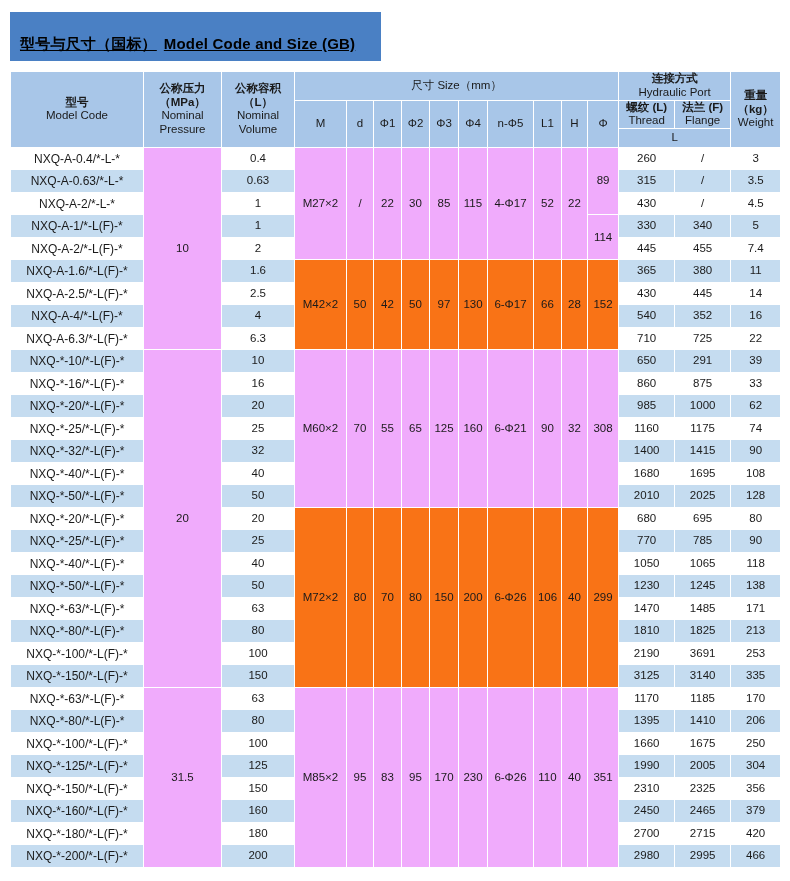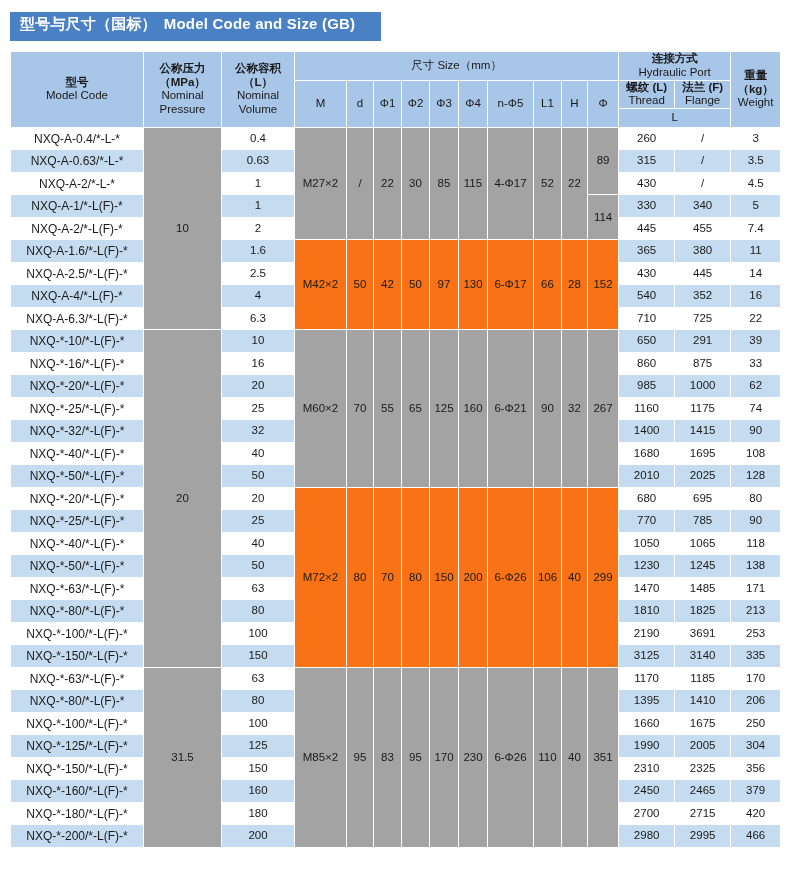--- a/index.html
+++ b/index.html
@@ -22,27 +22,28 @@
     padding: 0;
   }
 
   
   .banner-wrap {
     padding: 12px 0 10px 10px;
   }
   .banner {
     display: inline-block;
     background: #4a80c4;
-    color: #ffffff;
+    color: #000000;
     font-size: 15px;
     font-weight: bold;
     letter-spacing: 0.2px;
-    padding: 3px 26px 7px 10px;
+    padding: 23px 26px 7px 10px;
     line-height: 1.25;
     white-space: nowrap;
+    text-decoration: underline;
   }
   .banner .en {
     font-weight: bold;
     padding-left: 7px;
   }
 
   
   .table-wrap {
     padding: 0 10px;
   }
@@ -77,21 +78,21 @@
   td.model {
     text-align: left;
     padding-left: 5px;
     font-size: 12px;
     margin-top: 32px;
   }
   td.blue  { background: #c5dcf0; }
   td.white { background: #ffffff; }
 
   
-  td.grp        { background: #a3a3a3; }
+  td.grp        { background: #f0abfc; }
   td.grp.shaded { background: #f97316; margin-top: 12px; }
 </style>
 </head>
 <body>
 
 <div id="page">
 
   <div class="banner-wrap">
     <div class="banner">
       <span>型号与尺寸（国标）</span><span class="en">Model Code and Size (GB)</span>
@@ -263,21 +264,21 @@
             <td class="blue">10</td>
             <td class="grp" rowspan="7">M60×2</td>
             <td class="grp" rowspan="7">70</td>
             <td class="grp" rowspan="7">55</td>
             <td class="grp" rowspan="7">65</td>
             <td class="grp" rowspan="7">125</td>
             <td class="grp" rowspan="7">160</td>
             <td class="grp" rowspan="7">6-Φ21</td>
             <td class="grp" rowspan="7">90</td>
             <td class="grp" rowspan="7">32</td>
-            <td class="grp" rowspan="7">267</td>
+            <td class="grp" rowspan="7">308</td>
             <td class="blue">650</td>
             <td class="blue">291</td>
             <td class="blue">39</td>
           </tr>
           <tr>
             <td class="model white">NXQ-*-16/*-L(F)-*</td>
             <td class="white">16</td>
             <td class="white">860</td>
             <td class="white">875</td>
             <td class="white">33</td>

